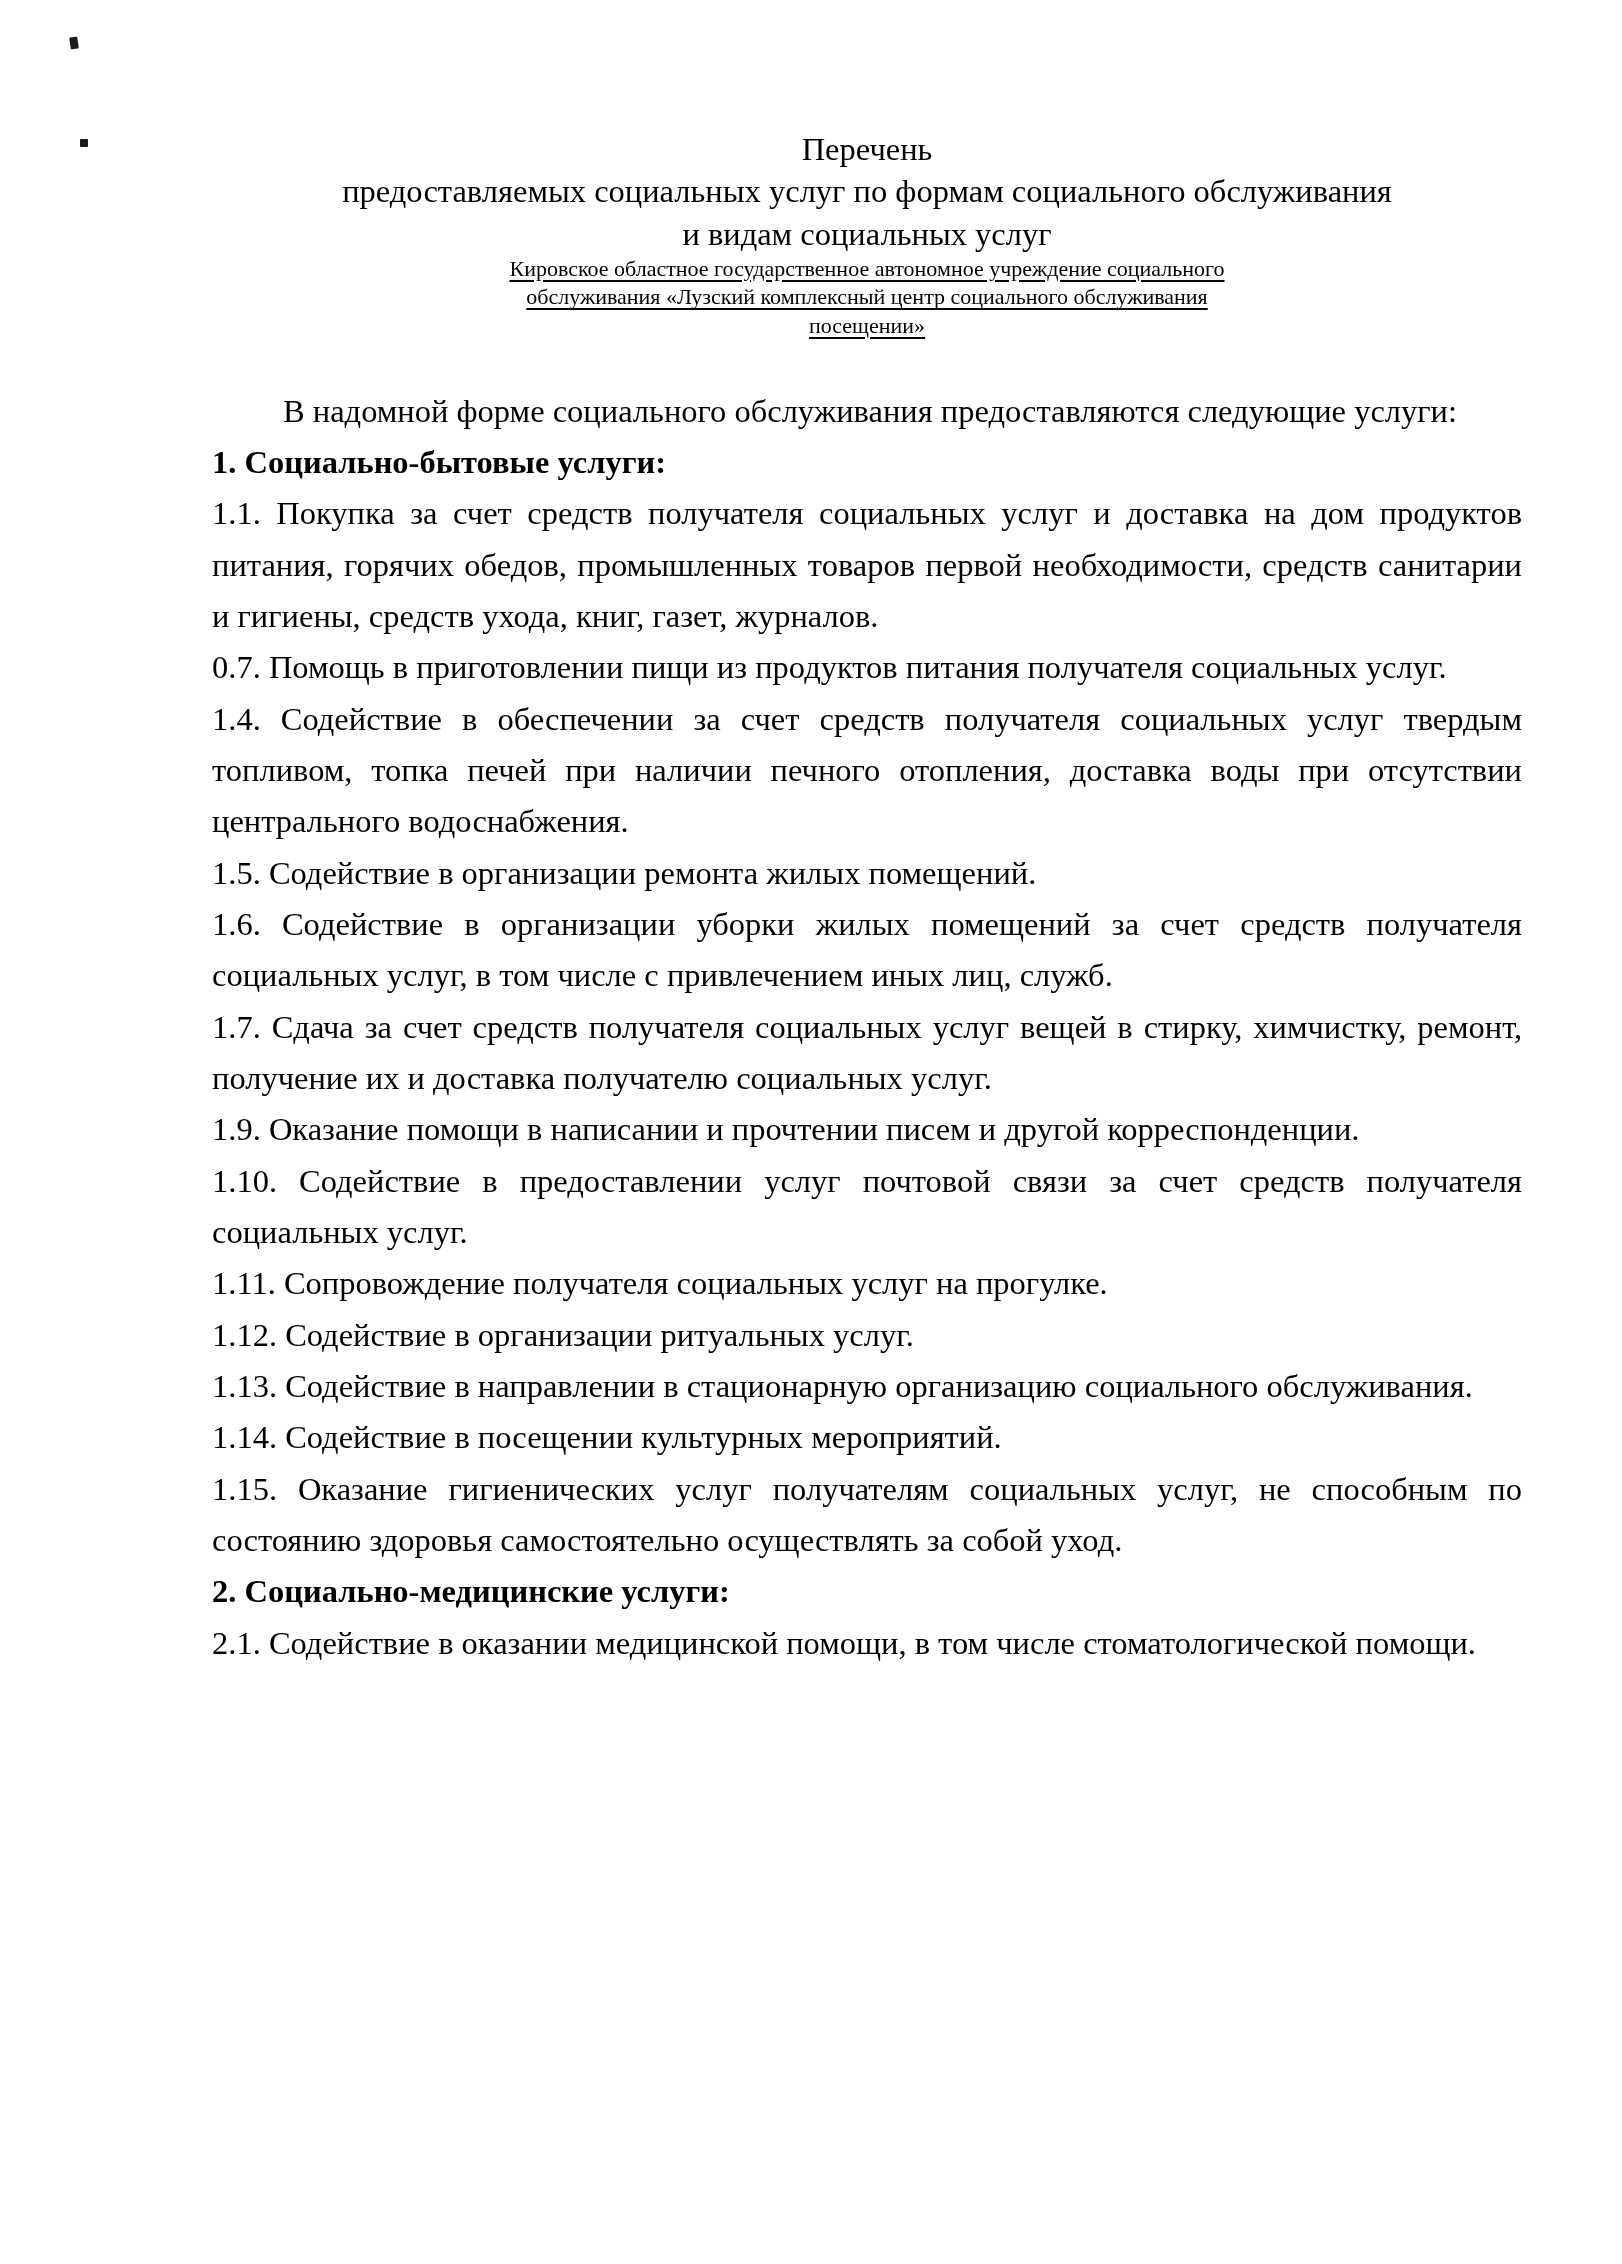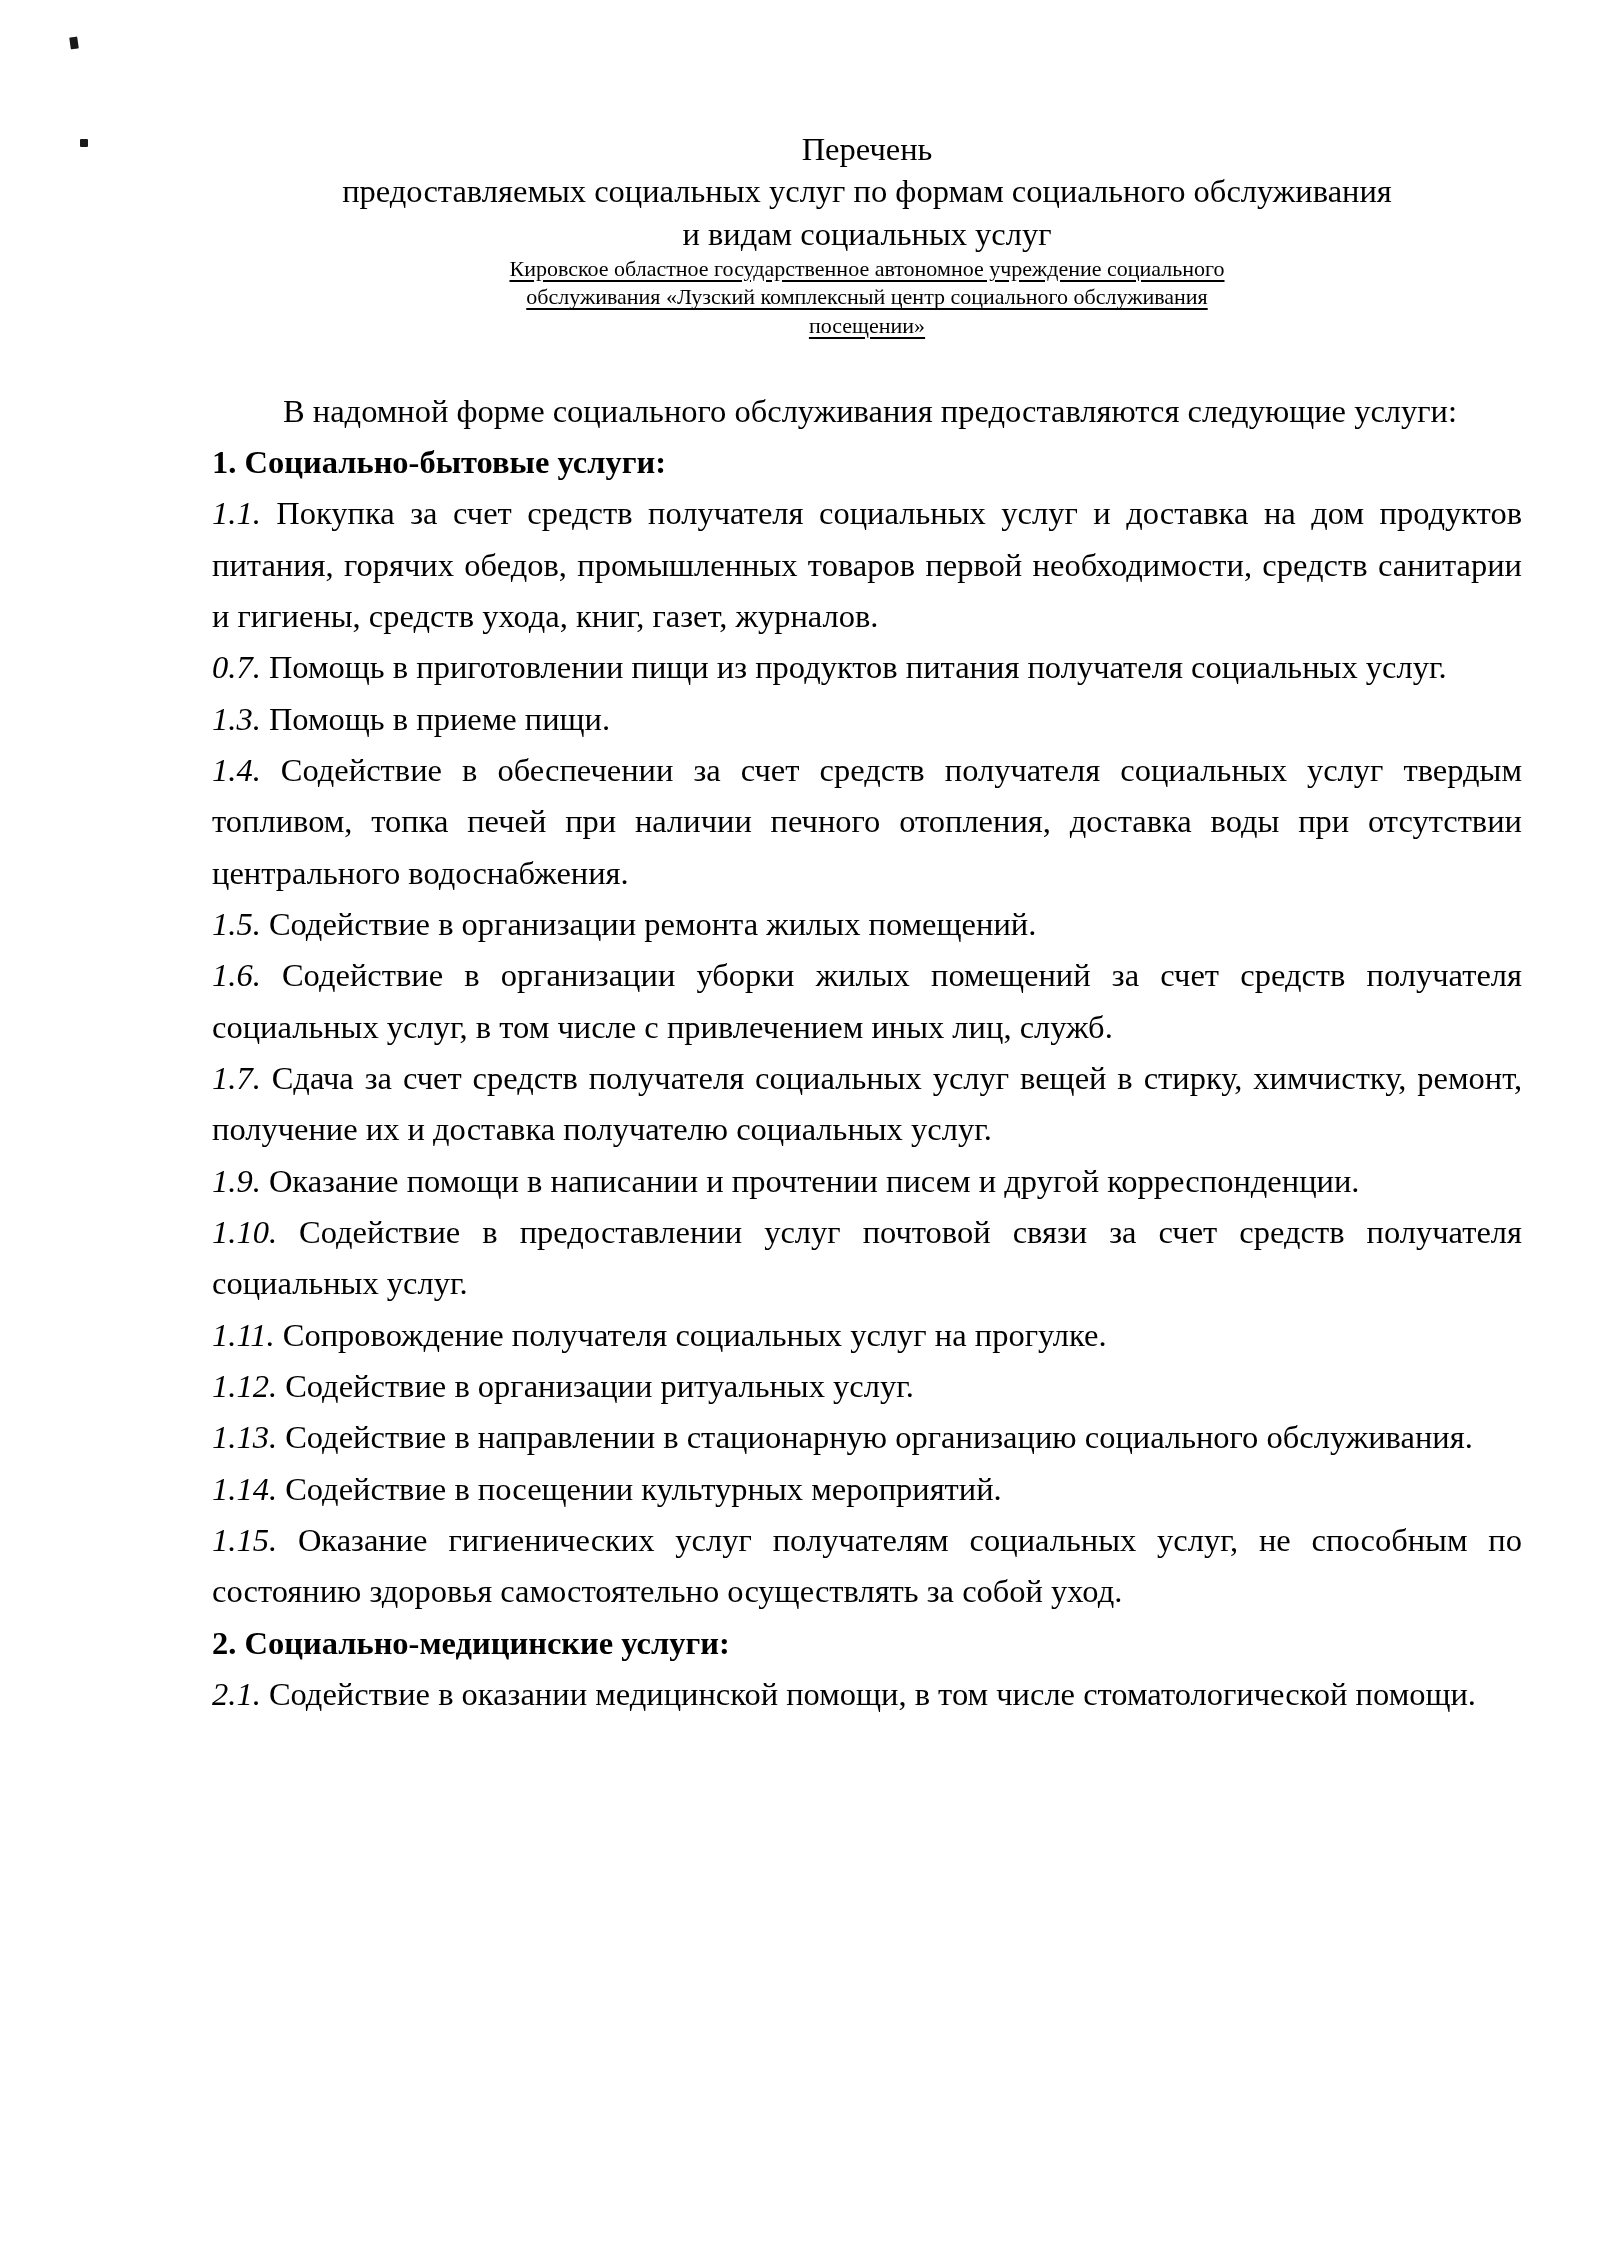--- a/index.html
+++ b/index.html
@@ -73,21 +73,20 @@
   }
   p.intro {
     text-indent: 71px;
   }
   p.section-head {
     font-weight: bold;
     text-align: left;
   }
   .nowrap-num {
     white-space: nowrap;
-    font-style: italic;
   }
 </style>
 </head>
 <body>
 
 <div class="page">
 
   <div class="scan-artifact artifact-1"></div>
   <div class="scan-artifact artifact-2"></div>
 
@@ -108,21 +107,20 @@
     <div class="gap"></div>
 
     <p class="para intro">В надомной форме социального обслуживания предоставляются следующие услуги:</p>
 
     <p class="para section-head">1. Социально-бытовые услуги:</p>
 
     <p class="para"><span class="nowrap-num">1.1.</span> <span>Покупка за счет средств получателя социальных услуг и доставка на дом продуктов питания, горячих обедов, промышленных товаров первой необходимости, средств санитарии и гигиены, средств ухода, книг, газет, журналов.</span></p>
 
     <p class="para"><span class="nowrap-num">0.7.</span> <span>Помощь в приготовлении пищи из продуктов питания получателя социальных услуг.</span></p>
 
-    <p class="para"><span class="nowrap-num">1.3.</span> <span>Помощь в приеме пищи.</span></p>
 
     <p class="para"><span class="nowrap-num">1.4.</span> <span>Содействие в обеспечении за счет средств получателя социальных услуг твердым топливом, топка печей при наличии печного отопления, доставка воды при отсутствии центрального водоснабжения.</span></p>
 
     <p class="para"><span class="nowrap-num">1.5.</span> <span>Содействие в организации ремонта жилых помещений.</span></p>
 
     <p class="para"><span class="nowrap-num">1.6.</span> <span>Содействие в организации уборки жилых помещений за счет средств получателя социальных услуг, в том числе с привлечением иных лиц, служб.</span></p>
 
     <p class="para"><span class="nowrap-num">1.7.</span> <span>Сдача за счет средств получателя социальных услуг вещей в стирку, химчистку, ремонт, получение их и доставка получателю социальных услуг.</span></p>
 
 

